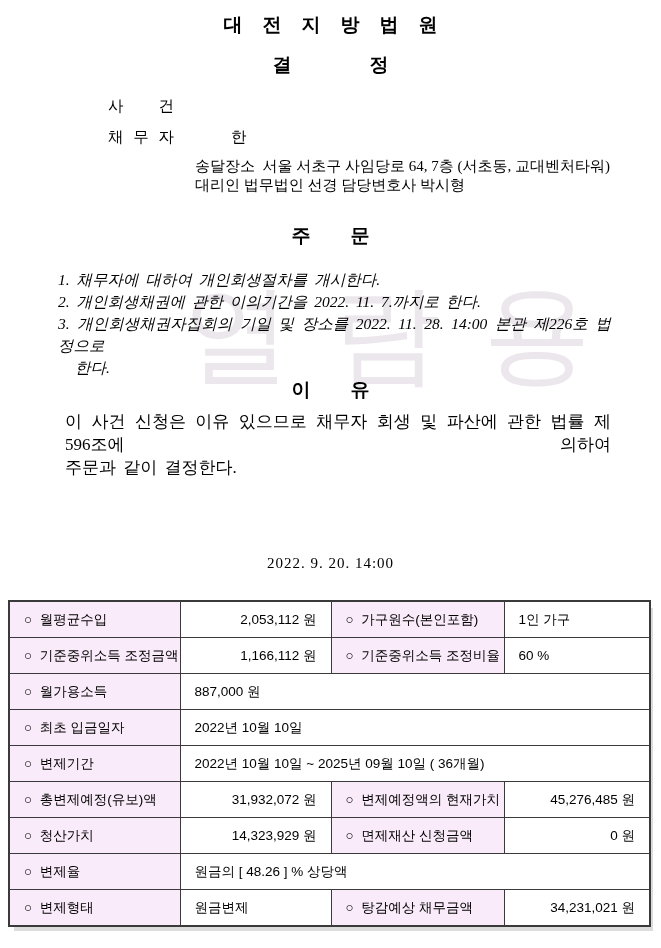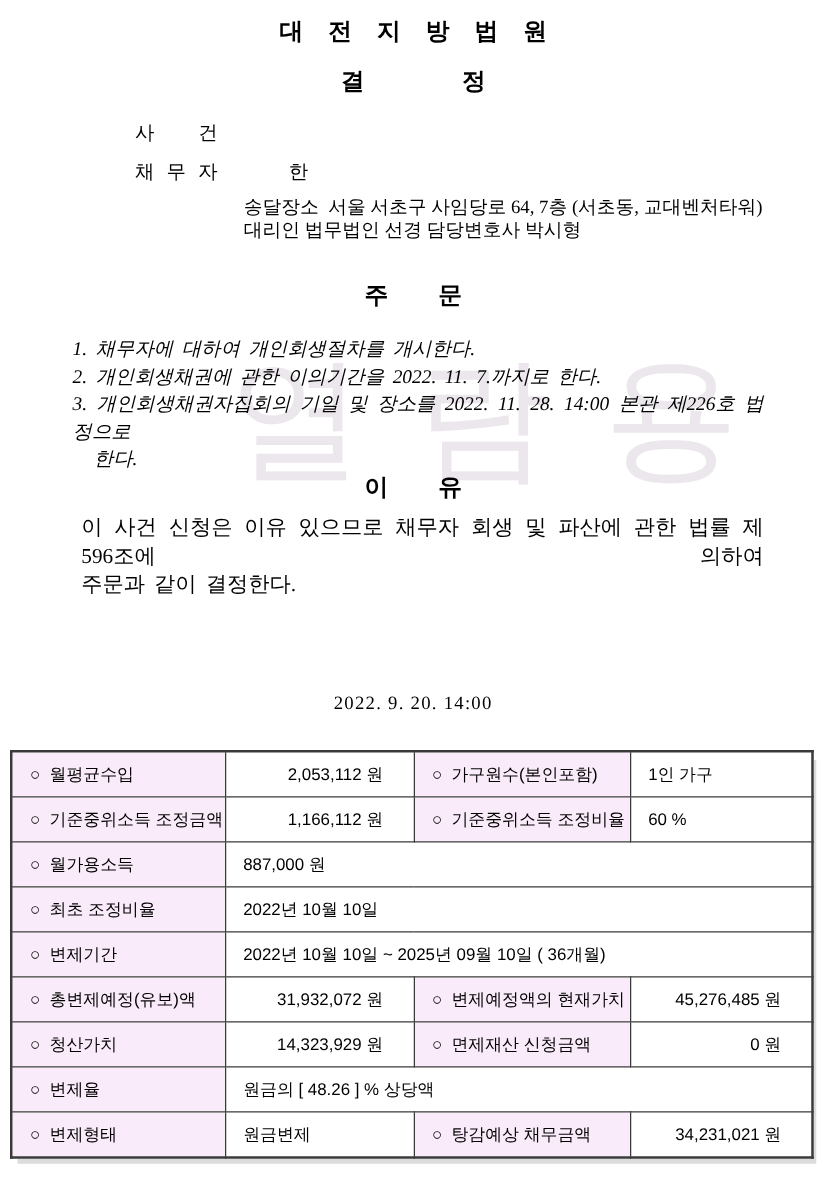--- a/index.html
+++ b/index.html
@@ -54,21 +54,21 @@
     box-shadow:4px 6px 0 -2px #dcdcdc;
     border:2px solid #3a3a3a;
   }
   .fin-table td{
     border:1px solid #3a3a3a;
     height:33px;
     white-space:pre;
     overflow:hidden;
   }
   td.c-label{background:#f9ebf9;text-align:left;padding-left:14px;}
-  td.c-num{background:#fff;text-align:right;padding-right:24px;}
+  td.c-num{background:#fff;text-align:right;padding-right:14px;}
   td.c-text{background:#fff;text-align:left;padding-left:14px;}
 </style>
 </head>
 <body>
 
 <div class="page">
 
   <div class="watermark">열람용</div>
 
   <div class="content">
@@ -127,21 +127,21 @@
           <td class="c-label">○  기준중위소득 조정금액</td>
           <td class="c-num">1,166,112 원</td>
           <td class="c-label">○  기준중위소득 조정비율</td>
           <td class="c-text">60 %</td>
         </tr>
         <tr>
           <td class="c-label">○  월가용소득</td>
           <td class="c-text" colspan="3">887,000 원</td>
         </tr>
         <tr>
-          <td class="c-label">○  최초 조정비율</td>
+          <td class="c-label">○  최초 입금일자</td>
           <td class="c-text" colspan="3">2022년 10월 10일</td>
         </tr>
         <tr>
           <td class="c-label">○  변제기간</td>
           <td class="c-text" colspan="3">2022년 10월 10일 ~ 2025년 09월 10일 ( 36개월)</td>
         </tr>
         <tr>
           <td class="c-label">○  총변제예정(유보)액</td>
           <td class="c-num">31,932,072 원</td>
           <td class="c-label">○  변제예정액의 현재가치</td>

